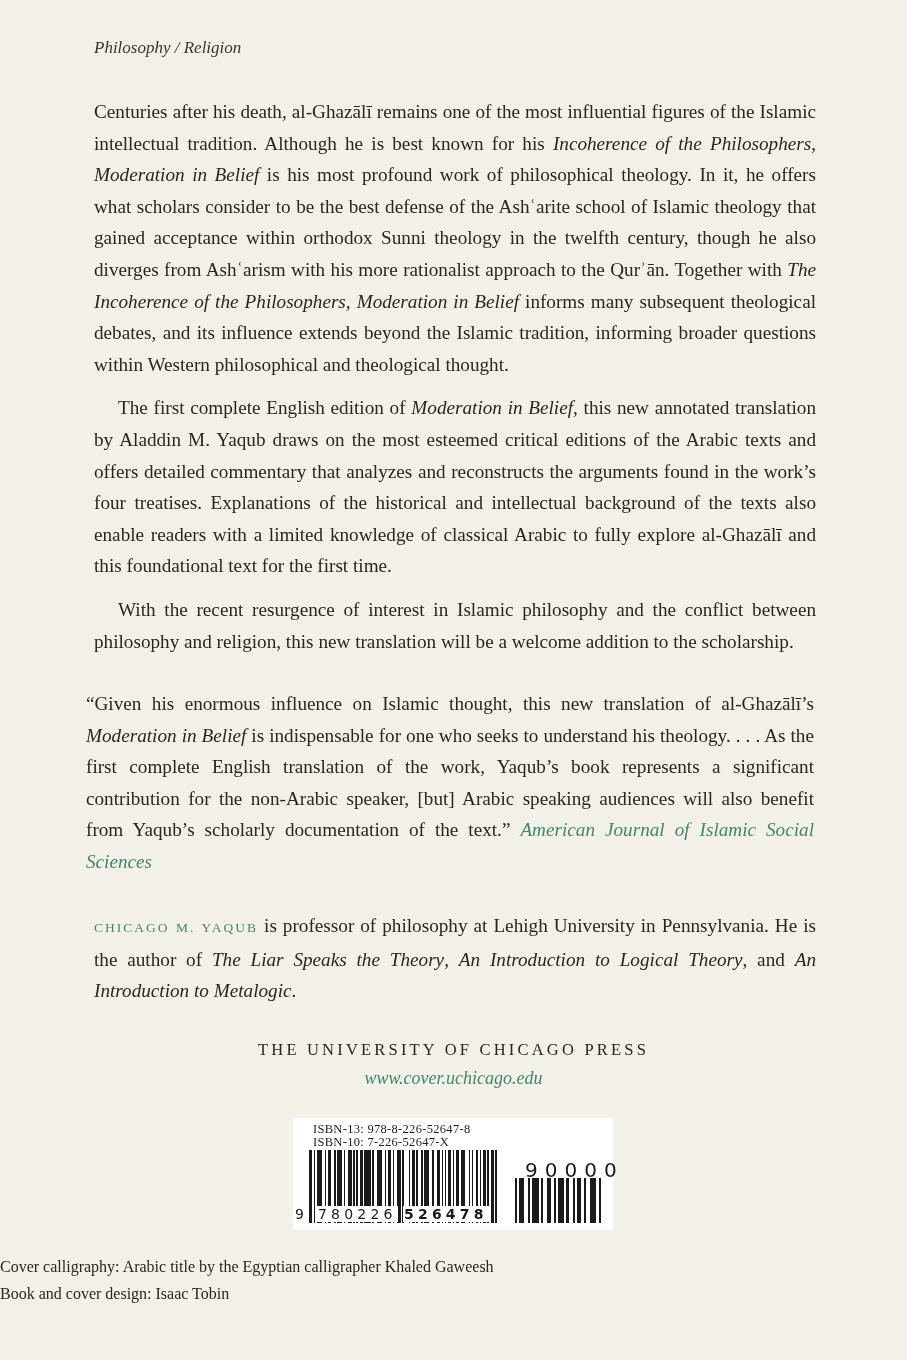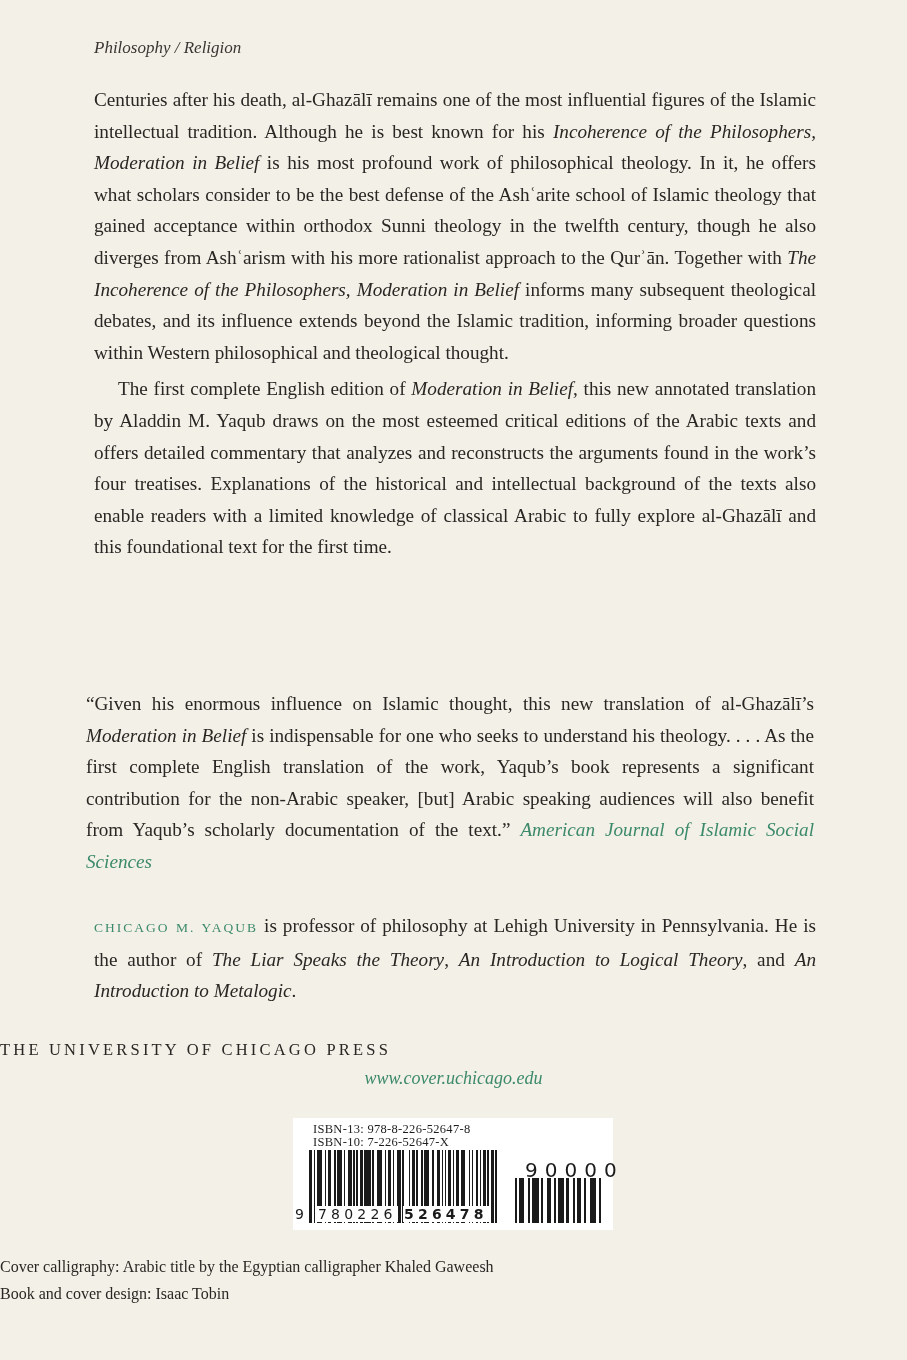--- a/index.html
+++ b/index.html
@@ -12,39 +12,39 @@
   }
   .category {
     position: absolute; left: 94px; top: 38px;
     font-style: italic; font-size: 17px; color: #3a3532;
   }
   .blurb {
     position: absolute; left: 94px; top: 84px; width: 722px;
     font-size: 19.2px; line-height: 31.6px;
     text-align: justify; hyphens: manual;
   }
-  .blurb p { margin: 0 0 5px 0; }
+  .blurb p { margin: 12px 0 5px 0; }
   .blurb p.indent { text-indent: 24px; }
   .blurb i { font-style: italic; }
   .quote {
     position: absolute; left: 86px; top: 688px; width: 728px;
     font-size: 19.2px; line-height: 31.6px; text-align: justify;
   }
   .quote .src { color: #3d8a6b; font-style: italic; }
   .bio {
     position: absolute; left: 94px; top: 910px; width: 722px;
     font-size: 19.2px; line-height: 31.6px; text-align: justify;
   }
   .bio .author {
     color: #3d8a6b; font-size: 13.5px; letter-spacing: 2px;
     margin-right: 6px;
   }
   .publisher {
     position: absolute; left: 0; width: 907px; top: 1040px;
-    font-size: 16.5px; letter-spacing: 3.2px; color: #2a2623;
+    text-align: center; font-size: 16.5px; letter-spacing: 3.2px; color: #2a2623;
   }
   .url {
     position: absolute; left: 0; width: 907px; top: 1068px;
     text-align: center; font-size: 18px; font-style: italic; color: #3d8a6b;
   }
   .barcode-box {
     position: absolute; left: 293px; top: 1118px; width: 320px; height: 112px;
     background: #ffffff;
   }
   .isbn-line {
@@ -86,20 +86,21 @@
   .credit2 { top: 1285px; }
 </style>
 </head>
 <body>
 
 <div class="category">Philosophy / Religion</div>
 
 <div class="blurb">
   <p><span>Centuries after his death, al-Ghazālī remains one of the most influential figures of the Islamic intellectual tradition. Although he is best known for his </span><i>Incoherence of the Philosophers, Moderation in Belief</i><span> is his most profound work of philosophical the­ology. In it, he offers what scholars consider to be the best defense of the Ashʿarite school of Islamic theology that gained acceptance within orthodox Sunni theology in the twelfth century, though he also diverges from Ashʿarism with his more ratio­nalist approach to the Qurʾān. Together with </span><i>The Incoherence of the Philosophers, Moderation in Belief</i><span> informs many subsequent theological debates, and its influence extends beyond the Islamic tradition, informing broader questions within Western philosophical and theological thought.</span></p>
   <p class="indent"><span>The first complete English edition of </span><i>Moderation in Belief</i><span>, this new annotated translation by Aladdin M. Yaqub draws on the most esteemed critical editions of the Arabic texts and offers detailed commentary that analyzes and reconstructs the arguments found in the work’s four treatises. Explanations of the historical and intellectual background of the texts also enable readers with a limited knowledge of classical Arabic to fully explore al-Ghazālī and this foundational text for the first time.</span></p>
+  <p class="indent"><span>With the recent resurgence of interest in Islamic philosophy and the conflict between philosophy and religion, this new translation will be a welcome addition to the scholarship.</span></p>
 </div>
 
 <div class="quote">
   <span><span>“Given his enormous influence on Islamic thought, this new translation of al-Ghazālī’s </span><i>Moderation in Belief</i><span> is indispensable for one who seeks to understand his theology. . . . As the first complete English translation of the work, Yaqub’s book represents a significant contribution for the non-Arabic speaker, [but] Arabic speaking audiences will also benefit from Yaqub’s scholarly documentation of the text.” </span></span><span class="src">American Journal of Islamic Social Sciences</span>
 </div>
 
 <div class="bio">
   <span class="author">CHICAGO M. YAQUB</span><span><span>is professor of philosophy at Lehigh University in Pennsylva­nia. He is the author of </span><i>The Liar Speaks the Theory</i><span>, </span><i>An Introduction to Logical Theory</i><span>, and </span><i>An Introduction to Metalogic</i><span>.</span></span>
 </div>
 

